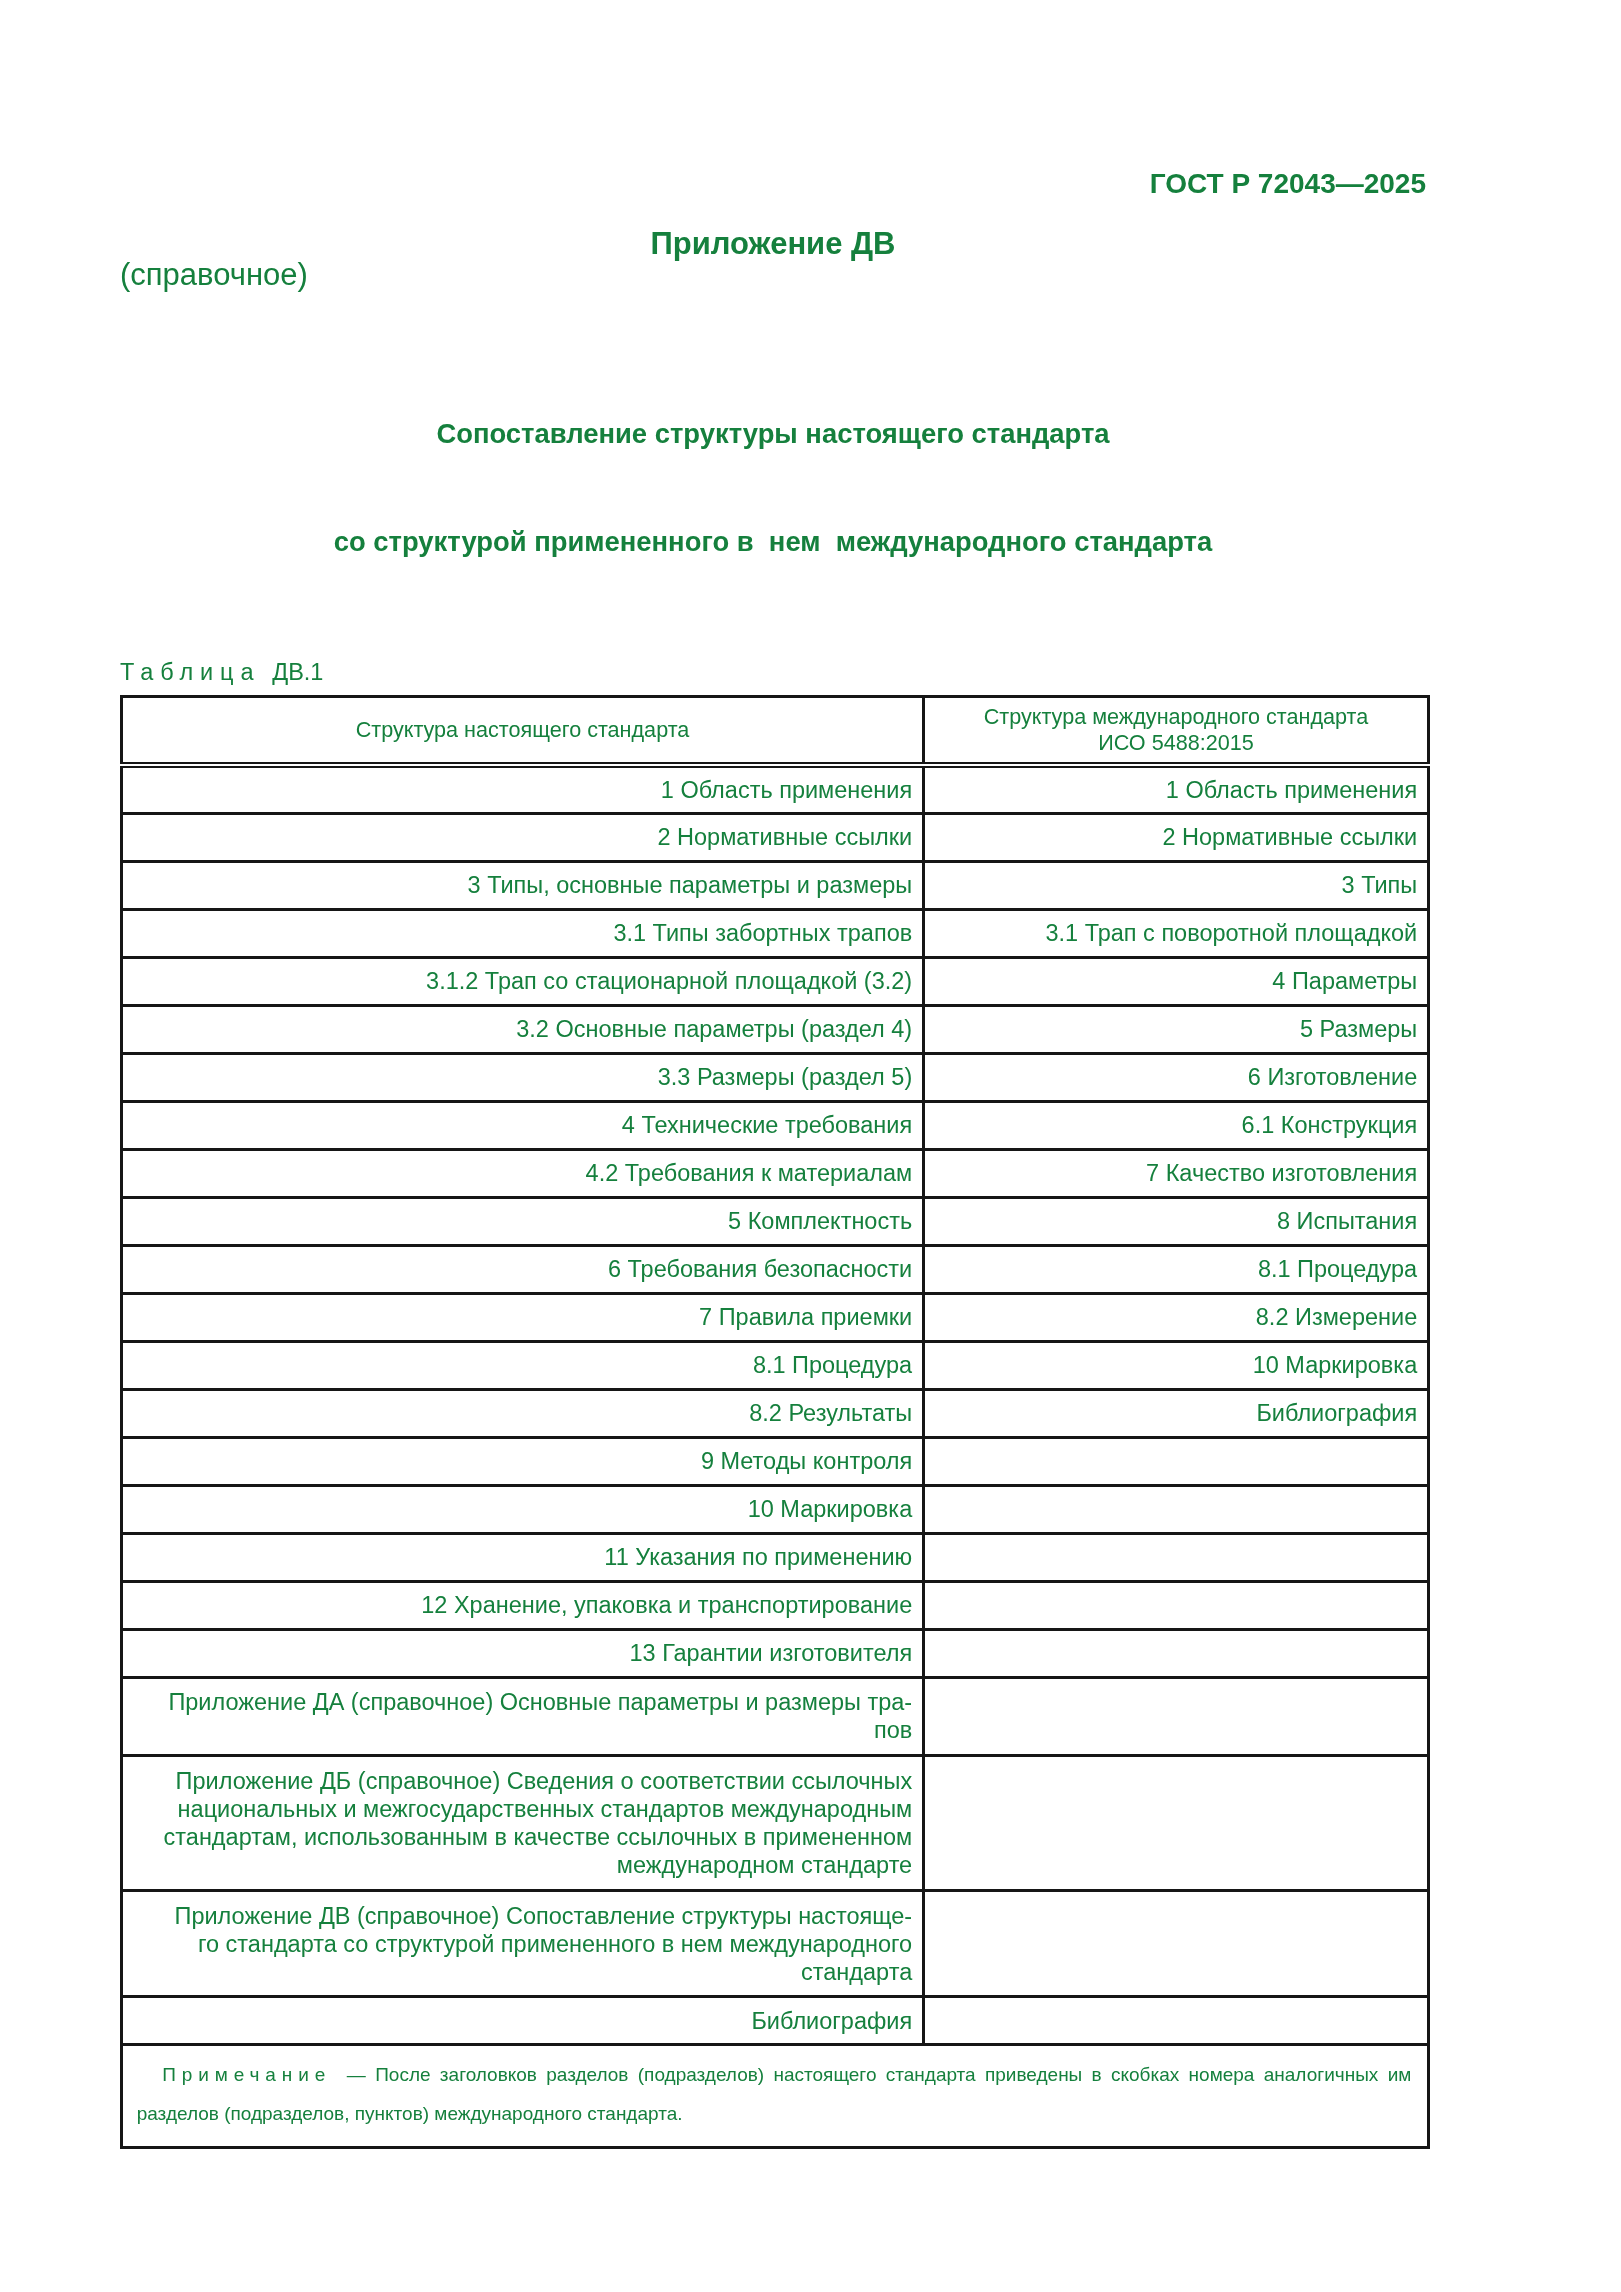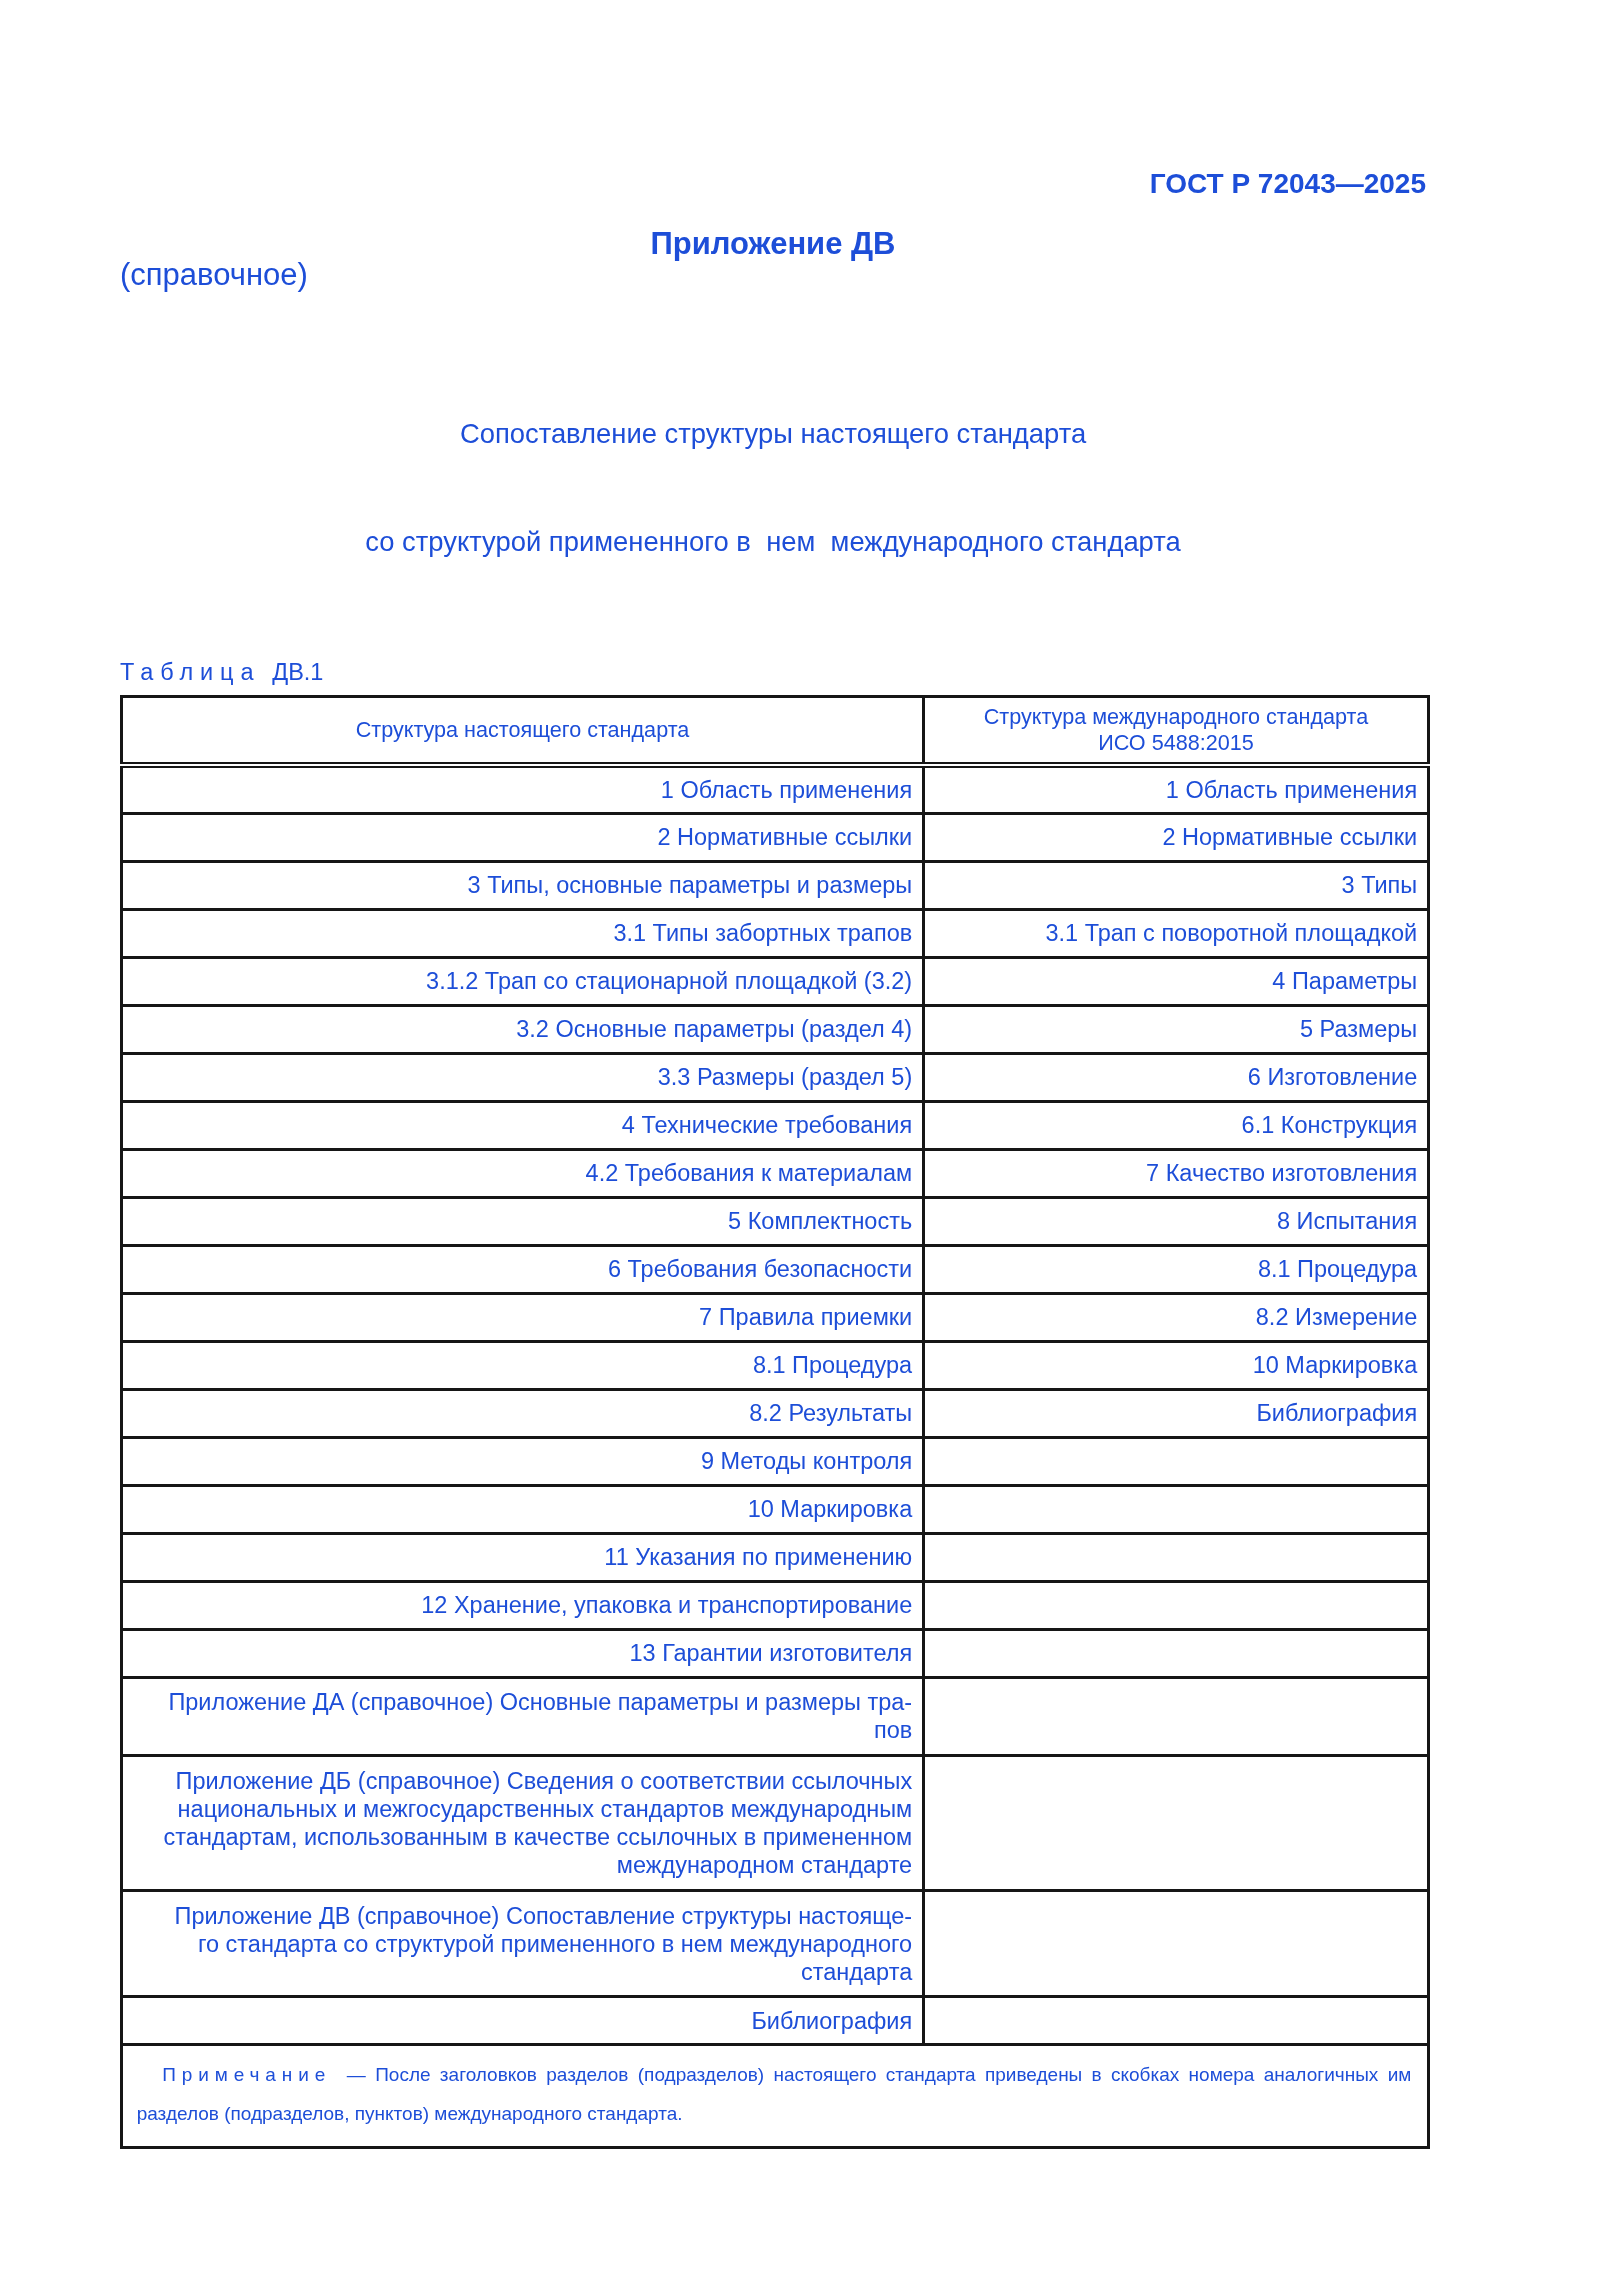--- a/index.html
+++ b/index.html
@@ -1,20 +1,20 @@
 <!DOCTYPE html>
 <html><head>
 <meta charset="utf-8">
 <style>
   html, body { margin: 0; padding: 0; background: #e8e8e8; }
   .page {
     width: 1621px;
     height: 2293px;
     background: #ffffff;
-    color: #1d4ed8;
+    color: #15803d;
     font-family: "Liberation Sans", sans-serif;
     box-sizing: border-box;
     padding: 167px 195px 8px 120px;
     position: relative;
   }
   .doc-code {
     text-align: right;
     font-weight: bold;
     font-size: 28px;
     line-height: 33px;
@@ -28,21 +28,21 @@
   }
   .appendix-type {
     text-align: left;
     font-weight: normal;
     font-size: 31px;
     line-height: 31px;
   }
   .main-title {
     margin-top: 54px;
     text-align: center;
-    font-weight: normal;
+    font-weight: bold;
     font-size: 27.4px;
     line-height: 36px;
     white-space: pre-wrap;
   }
   .table-caption {
     margin-top: 27.4px;
     font-size: 23.5px;
     line-height: 27.4px;
   }
   .caption-word { letter-spacing: 6.9px; }

